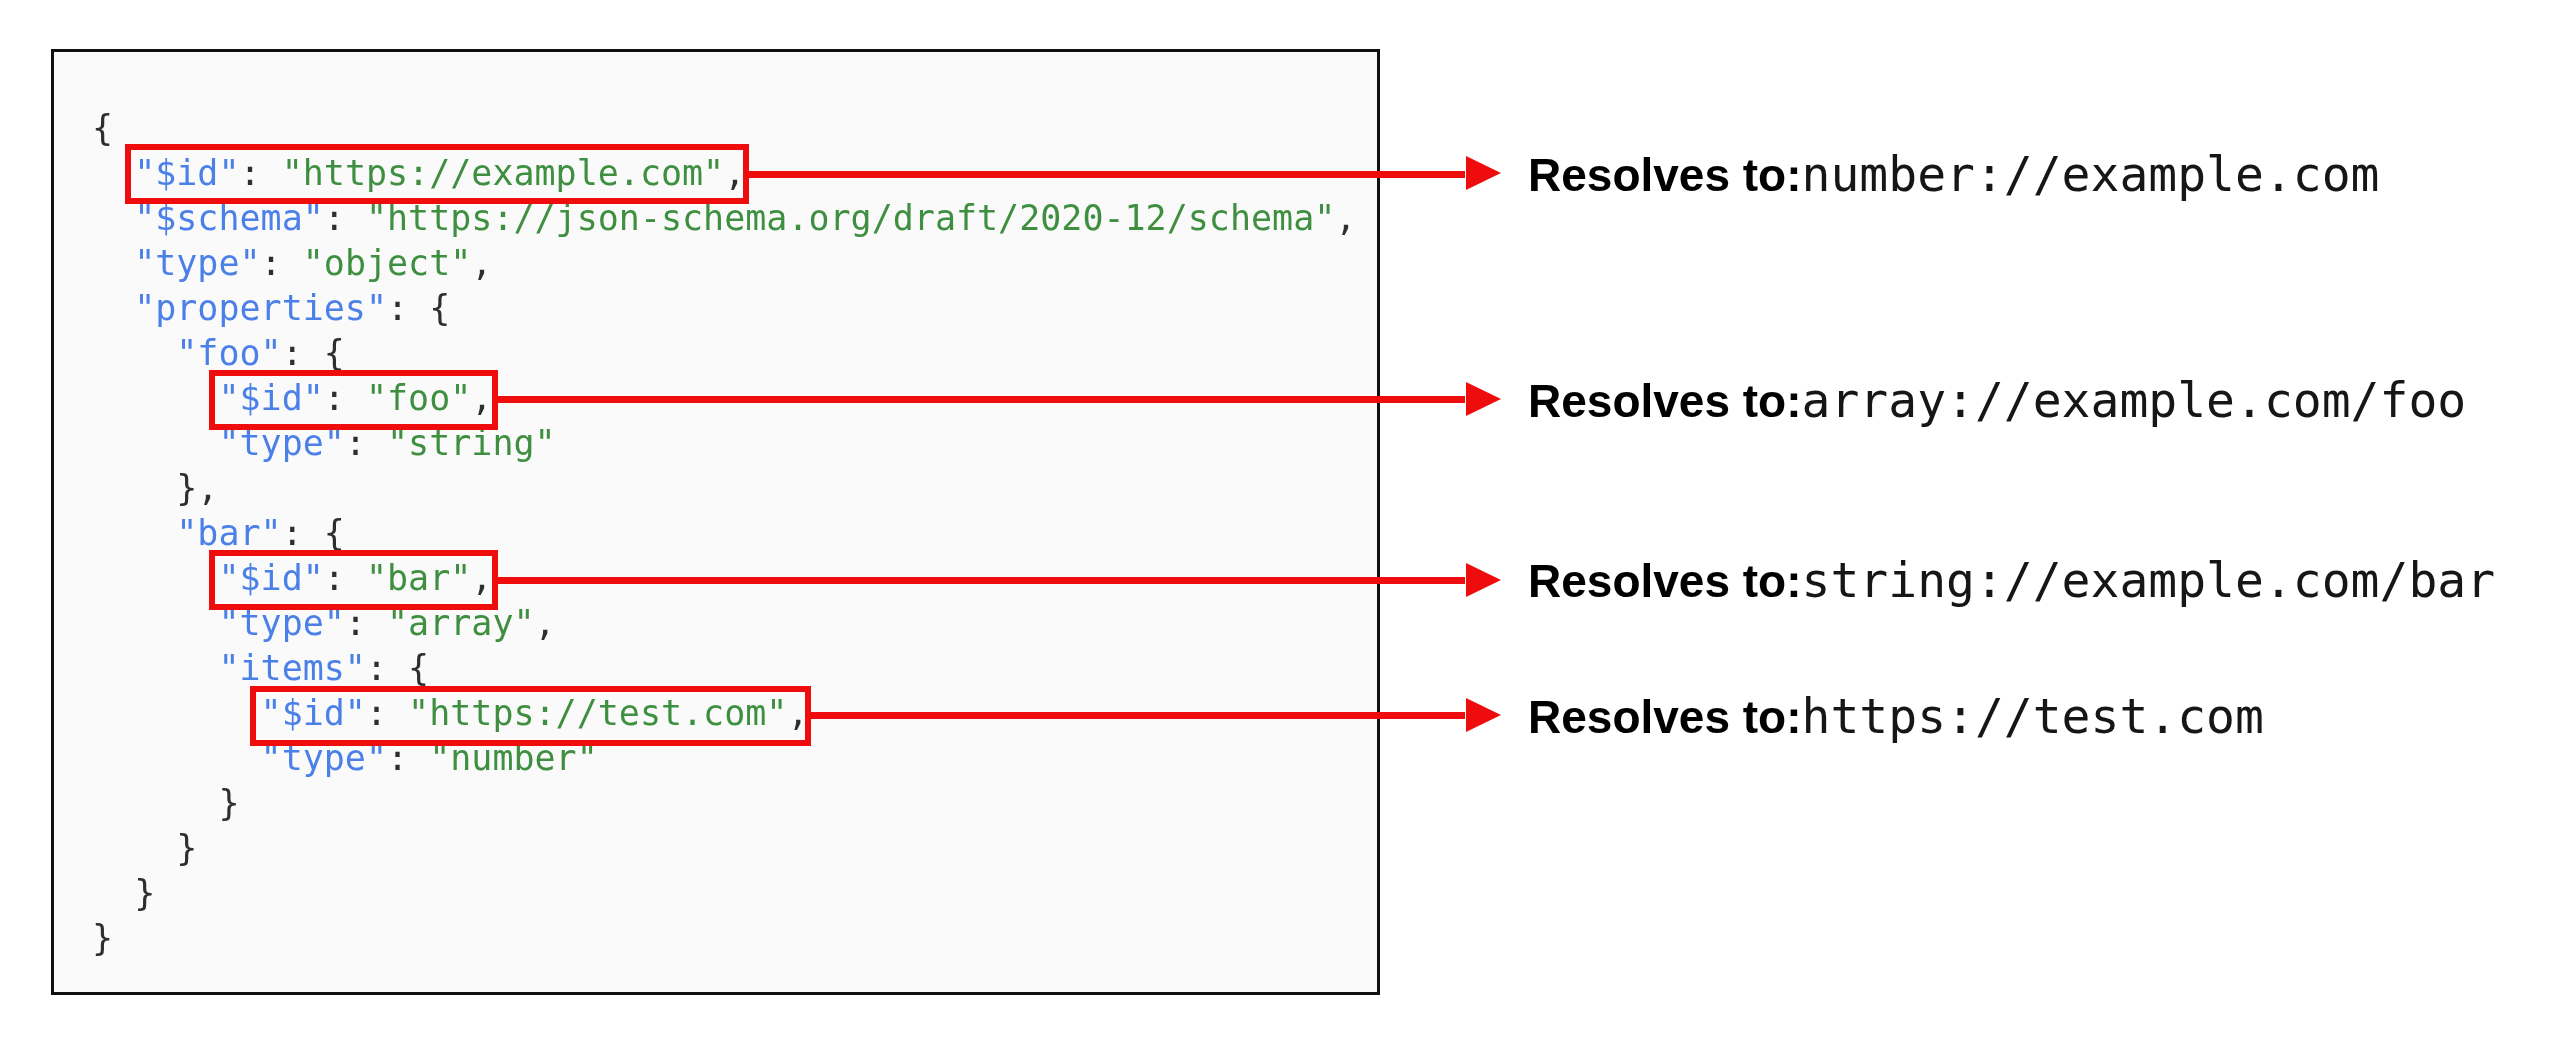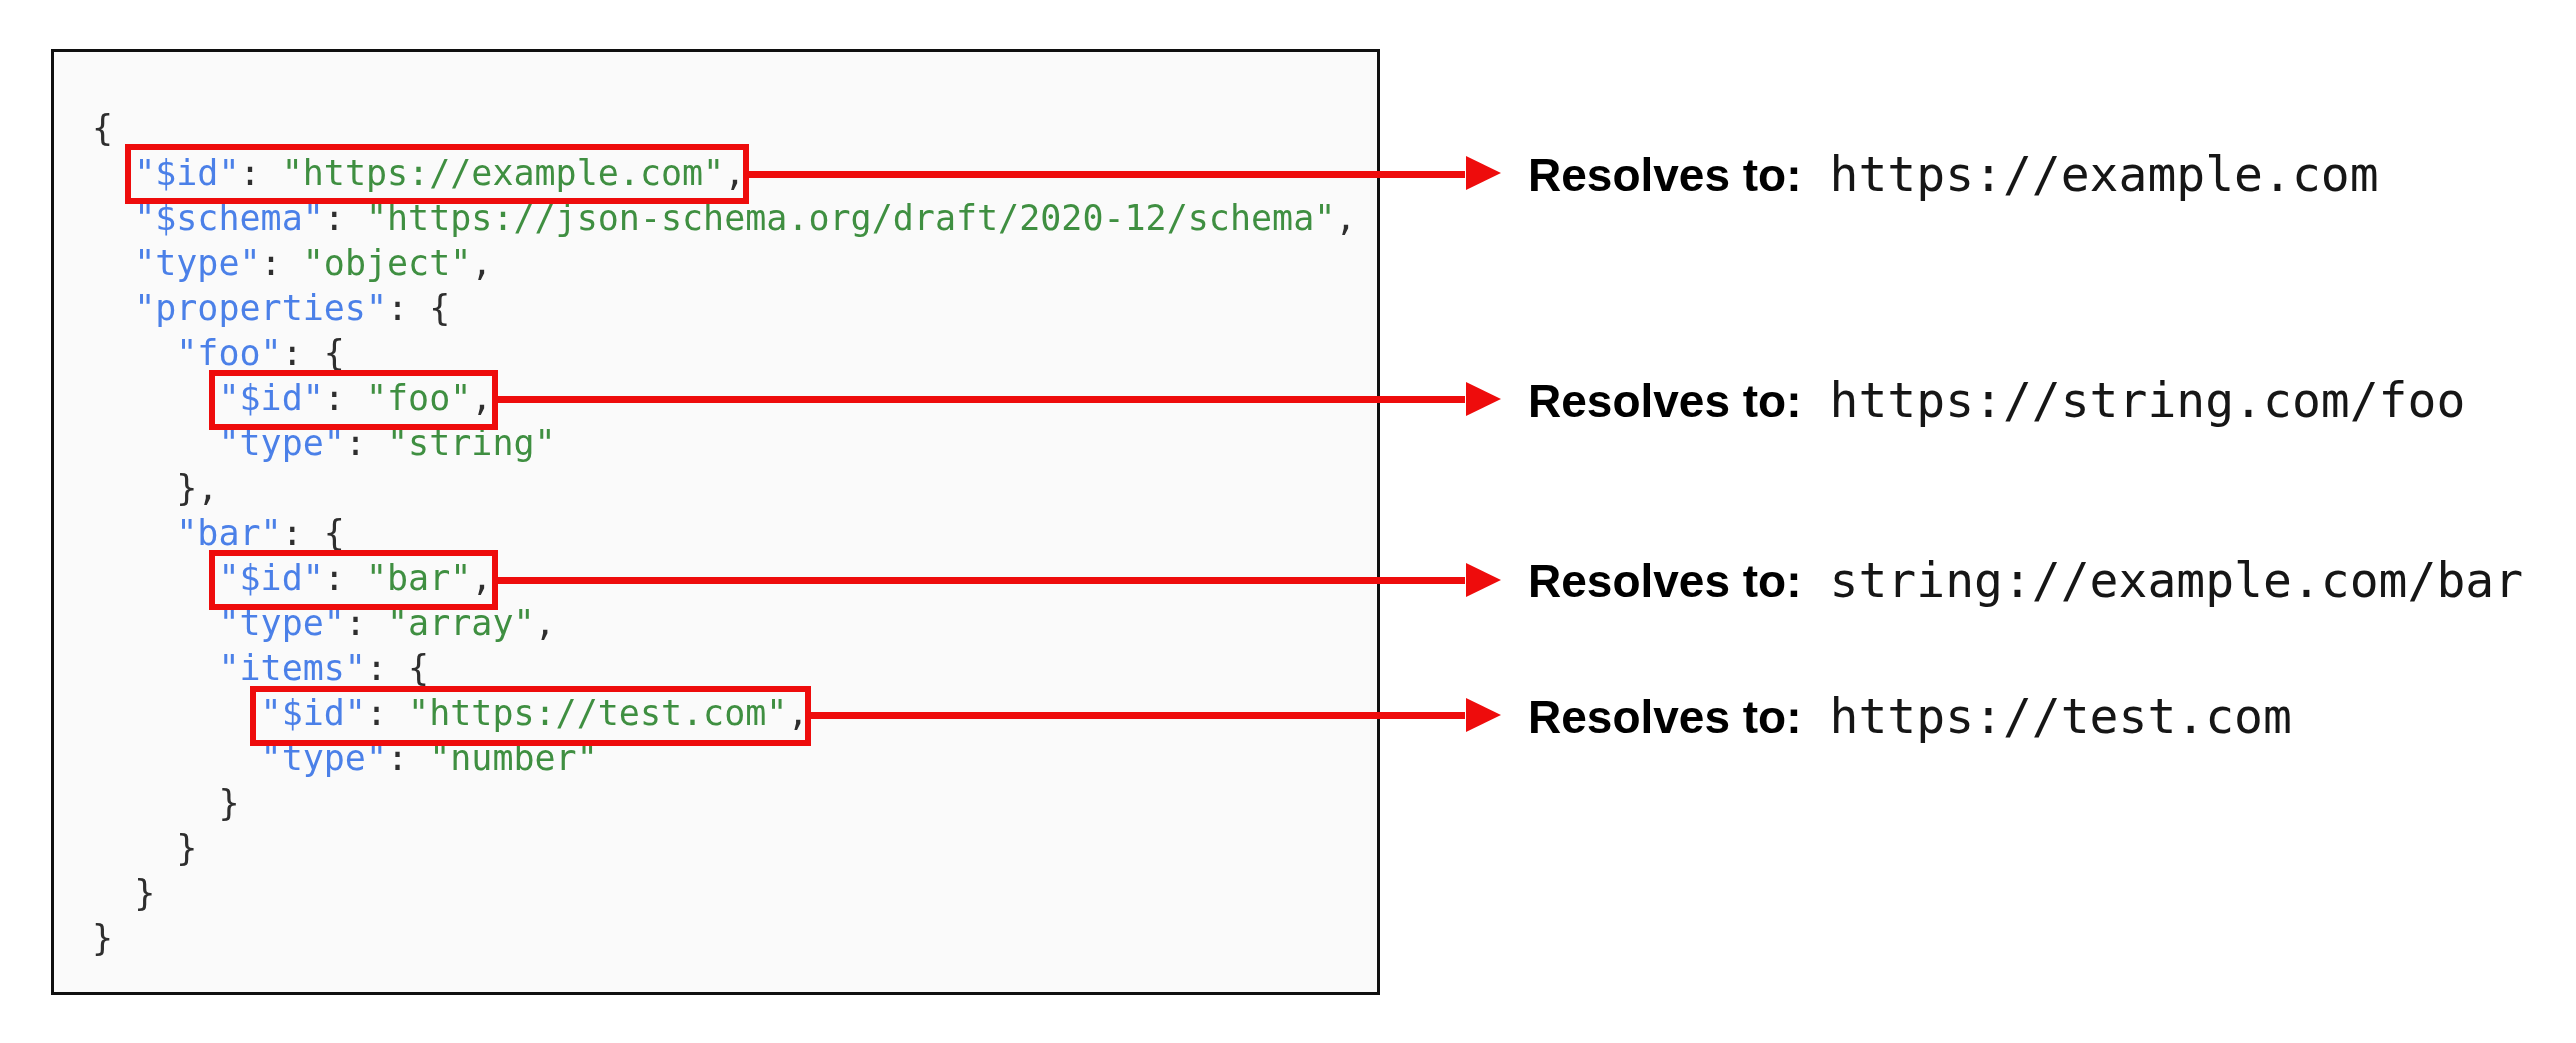--- a/index.html
+++ b/index.html
@@ -44,21 +44,21 @@
     position: absolute;
     width: 0; height: 0;
     border-top: 17.7px solid transparent;
     border-bottom: 17.7px solid transparent;
     border-left: 35px solid var(--accent, #ee0c0c);
   }
   .annotation {
     position: absolute;
     display: flex;
     align-items: baseline;
-    gap: 28px;
+    gap: 0;
     transform: translateY(-50%);
     white-space: nowrap;
   }
   .ann-label {
     font-family: "Liberation Sans", sans-serif;
     font-weight: 700;
     font-size: 46px;
     color: #000000;
   }
   .ann-url {
@@ -92,29 +92,29 @@
 <span class="c-p">      }</span>
 <span class="c-p">    }</span>
 <span class="c-p">  }</span>
 <span class="c-p">}</span></pre>
 
   <div class="hl-box" style="left: 125px; top: 144px; width: 624px; height: 60px;"></div>
   <div class="arrow-line" style="left: 746px; top: 171px; width: 719px;"></div>
   <div class="arrow-head" style="left: 1466px; top: 156px;"></div>
   <div class="annotation" style="left: 1528px; top: 174px;">
     <span class="ann-label">Resolves to:</span>
-    <span class="ann-url">https://example.com</span>
+    <span class="ann-url">number://example.com</span>
   </div>
 
   <div class="hl-box" style="left: 209px; top: 370px; width: 289px; height: 60px;"></div>
   <div class="arrow-line" style="left: 495px; top: 396px; width: 970px;"></div>
   <div class="arrow-head" style="left: 1466px; top: 382px;"></div>
   <div class="annotation" style="left: 1528px; top: 400px;">
     <span class="ann-label">Resolves to:</span>
-    <span class="ann-url">https://string.com/foo</span>
+    <span class="ann-url">array://example.com/foo</span>
   </div>
 
   <div class="hl-box" style="left: 209px; top: 550px; width: 289px; height: 60px;"></div>
   <div class="arrow-line" style="left: 495px; top: 577px; width: 970px;"></div>
   <div class="arrow-head" style="left: 1466px; top: 563px;"></div>
   <div class="annotation" style="left: 1528px; top: 580px;">
     <span class="ann-label">Resolves to:</span>
     <span class="ann-url">string://example.com/bar</span>
   </div>
 

